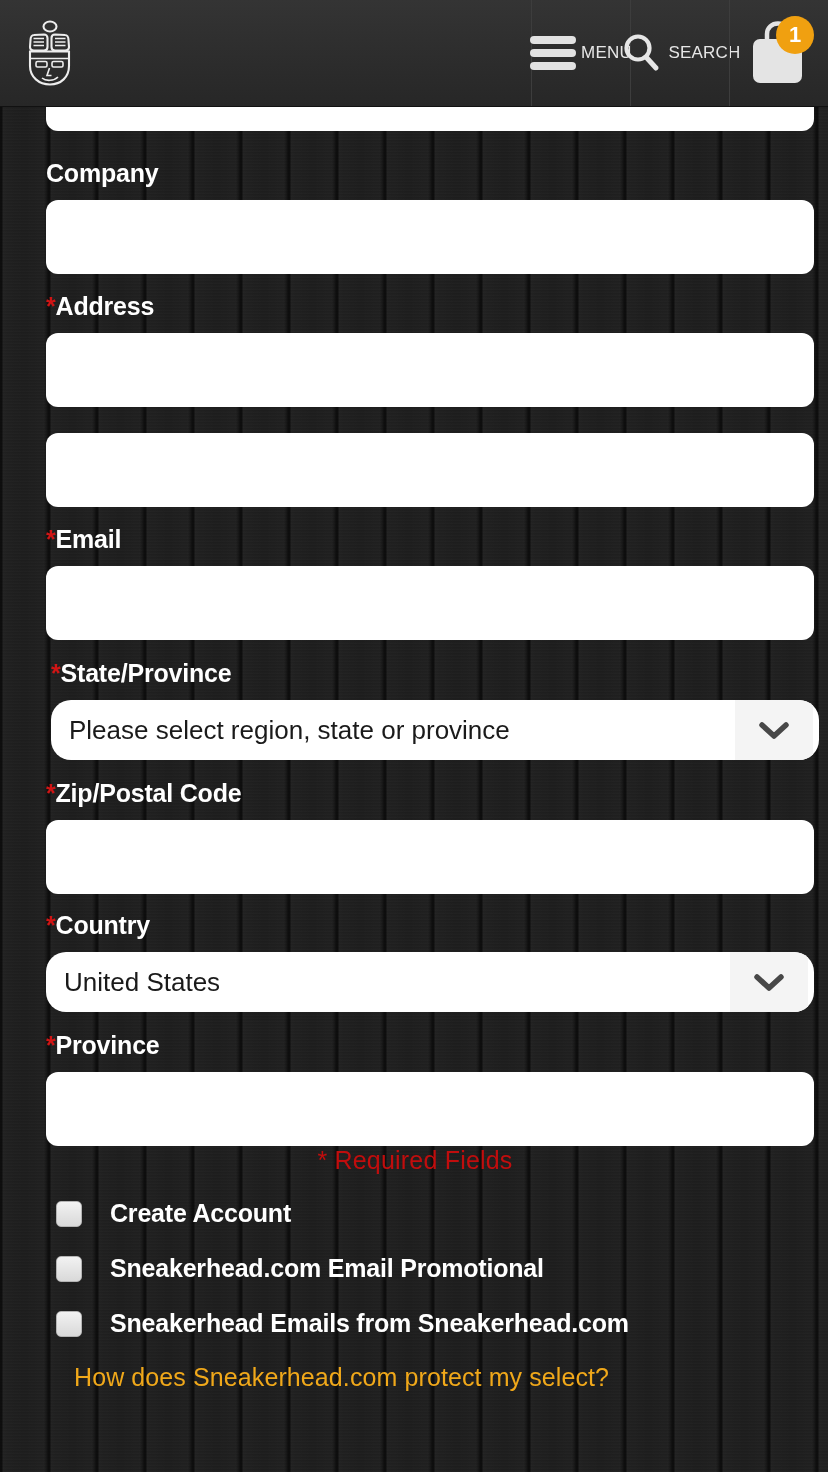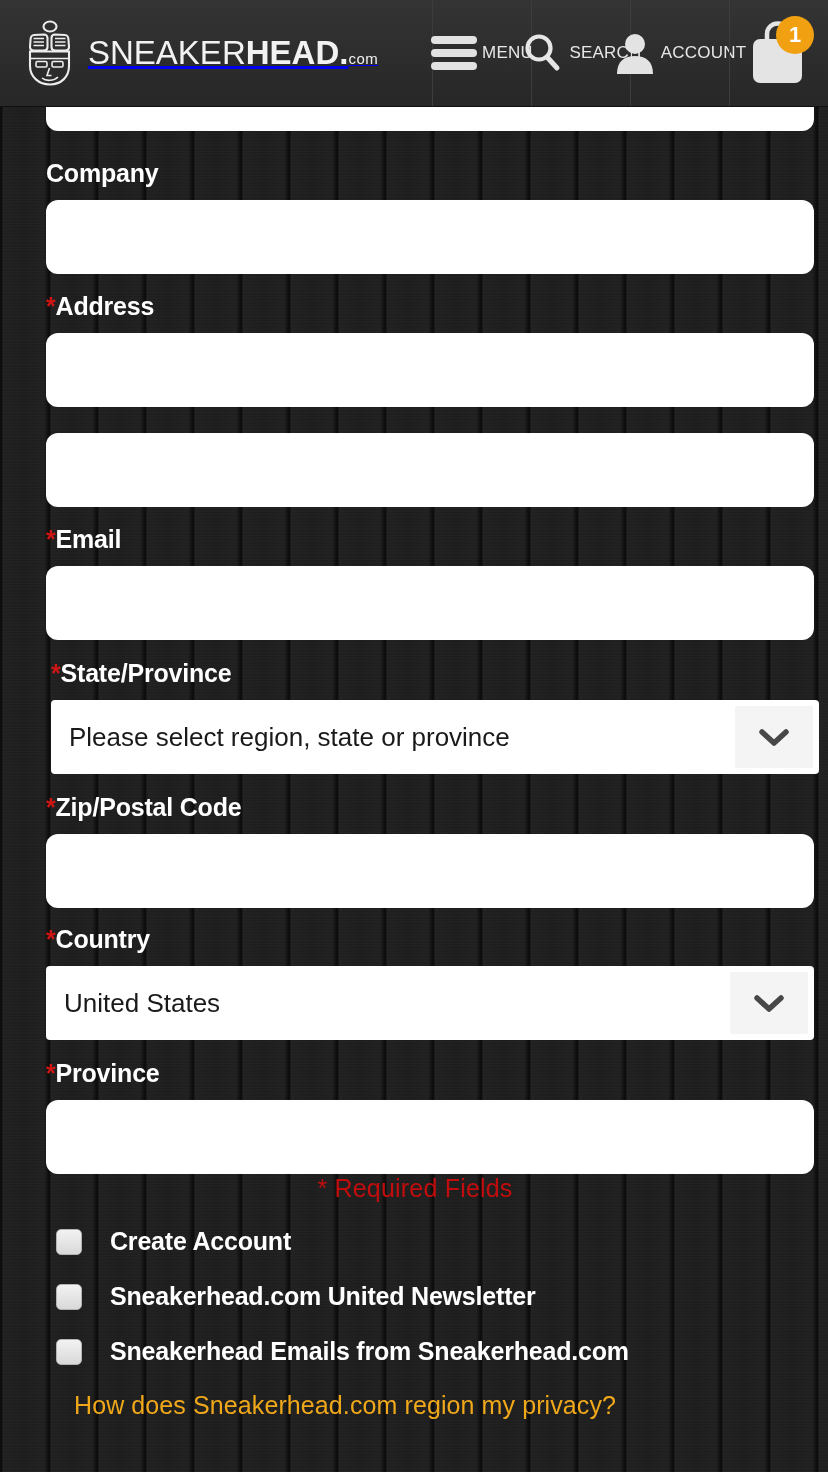--- a/index.html
+++ b/index.html
@@ -176,23 +176,23 @@
     width: 768px;
     height: 74px;
     background: #ffffff;
     border-radius: 12px;
     margin-top: -50px;
   }
 
   .selectbox {
     position: relative;
     width: 768px;
-    height: 74px;
+    height: 60px;
     background: #ffffff;
-    border-radius: 4px;
+    border-radius: 20px;
     display: flex;
     align-items: center;
     overflow: hidden;
   }
   .selectbox .sel-value {
     flex: 1 1 auto;
     font-size: 26px;
     color: #1a1a1a;
     padding-left: 18px;
     white-space: nowrap;
@@ -277,26 +277,20 @@
             <path d="M8 40.5 L47 40.5" stroke-width="1.6"></path>
 
             <rect x="14" y="43.5" width="11" height="5.5" rx="1.5" stroke-width="1.6"></rect>
             <rect x="30" y="43.5" width="11" height="5.5" rx="1.5" stroke-width="1.6"></rect>
 
             <path d="M27.5 50 L25 57.5 L29.5 57.5" stroke-width="1.6"></path>
 
             <path d="M20 60 C24 63.5 32 63 36 59" stroke-width="1.6"></path>
           </g>
         </svg>
-      </span>
-      <span class="logo-text">
-        <span class="lt-light">SNEAKER</span>
-          <span class="lt-bold">HEAD</span>
-          <span class="lt-dot">.</span>
-          <span class="lt-com">com</span>
       </span>
     </a>
 
     <div class="hdr-btn">
       <span class="glyph">
         <span class="burger">
             <i></i>
             <i></i>
             <i></i>
           </span>
@@ -307,29 +301,20 @@
     <div class="hdr-btn">
       <span class="glyph">
         <svg width="44" height="44" viewBox="0 0 44 44" aria-hidden="true">
           <circle cx="19" cy="17" r="11.5" fill="none" stroke="#e6e6e6" stroke-width="4.2"></circle>
           <line x1="27" y1="26" x2="37" y2="37" stroke="#e6e6e6" stroke-width="5" stroke-linecap="round"></line>
         </svg>
       </span>
       <span class="hdr-label">SEARCH</span>
     </div>
 
-    <div class="hdr-btn">
-      <span class="glyph">
-        <svg width="42" height="44" viewBox="0 0 42 44" aria-hidden="true">
-          <circle cx="21" cy="13" r="10" fill="#e3e3e3"></circle>
-          <path d="M3 43 C3 30 10.5 25 21 25 C31.5 25 39 30 39 43 Z" fill="#e3e3e3"></path>
-        </svg>
-      </span>
-      <span class="hdr-label">ACCOUNT</span>
-    </div>
 
     <div id="cart-btn">
       <span>
         <svg width="68" height="72" viewBox="0 0 68 72" aria-hidden="true">
           <path d="M22 28 L22 19 C22 12.5 27 8.5 33 8.5 C39 8.5 43.5 12.5 43.5 19" fill="none" stroke="#e4e4e4" stroke-width="4.5" stroke-linecap="round"></path>
           <rect x="8" y="24" width="49" height="44" rx="7" fill="#e4e4e4"></rect>
         </svg>
       </span>
       <span class="cart-badge">1</span>
     </div>
@@ -396,26 +381,26 @@
 
     <div class="req-note" style="text-align:center;">* Required Fields</div>
 
     <div class="chk-row" style="padding-top:26px;">
       <span class="chk-box"></span>
       <span class="chk-label">Create Account</span>
     </div>
 
     <div class="chk-row" style="padding-top:29px;">
       <span class="chk-box"></span>
-      <span class="chk-label">Sneakerhead.com United Newsletter</span>
+      <span class="chk-label">Sneakerhead.com Email Promotional</span>
     </div>
 
     <div class="chk-row" style="padding-top:29px;">
       <span class="chk-box"></span>
       <span class="chk-label">Sneakerhead Emails from Sneakerhead.com</span>
     </div>
 
     <div style="padding-top:26px;">
-      <a class="privacy-link" href="#">How does Sneakerhead.com region my privacy?</a>
+      <a class="privacy-link" href="#">How does Sneakerhead.com protect my select?</a>
     </div>
 
   </div>
 </div>
 
 </body></html>

